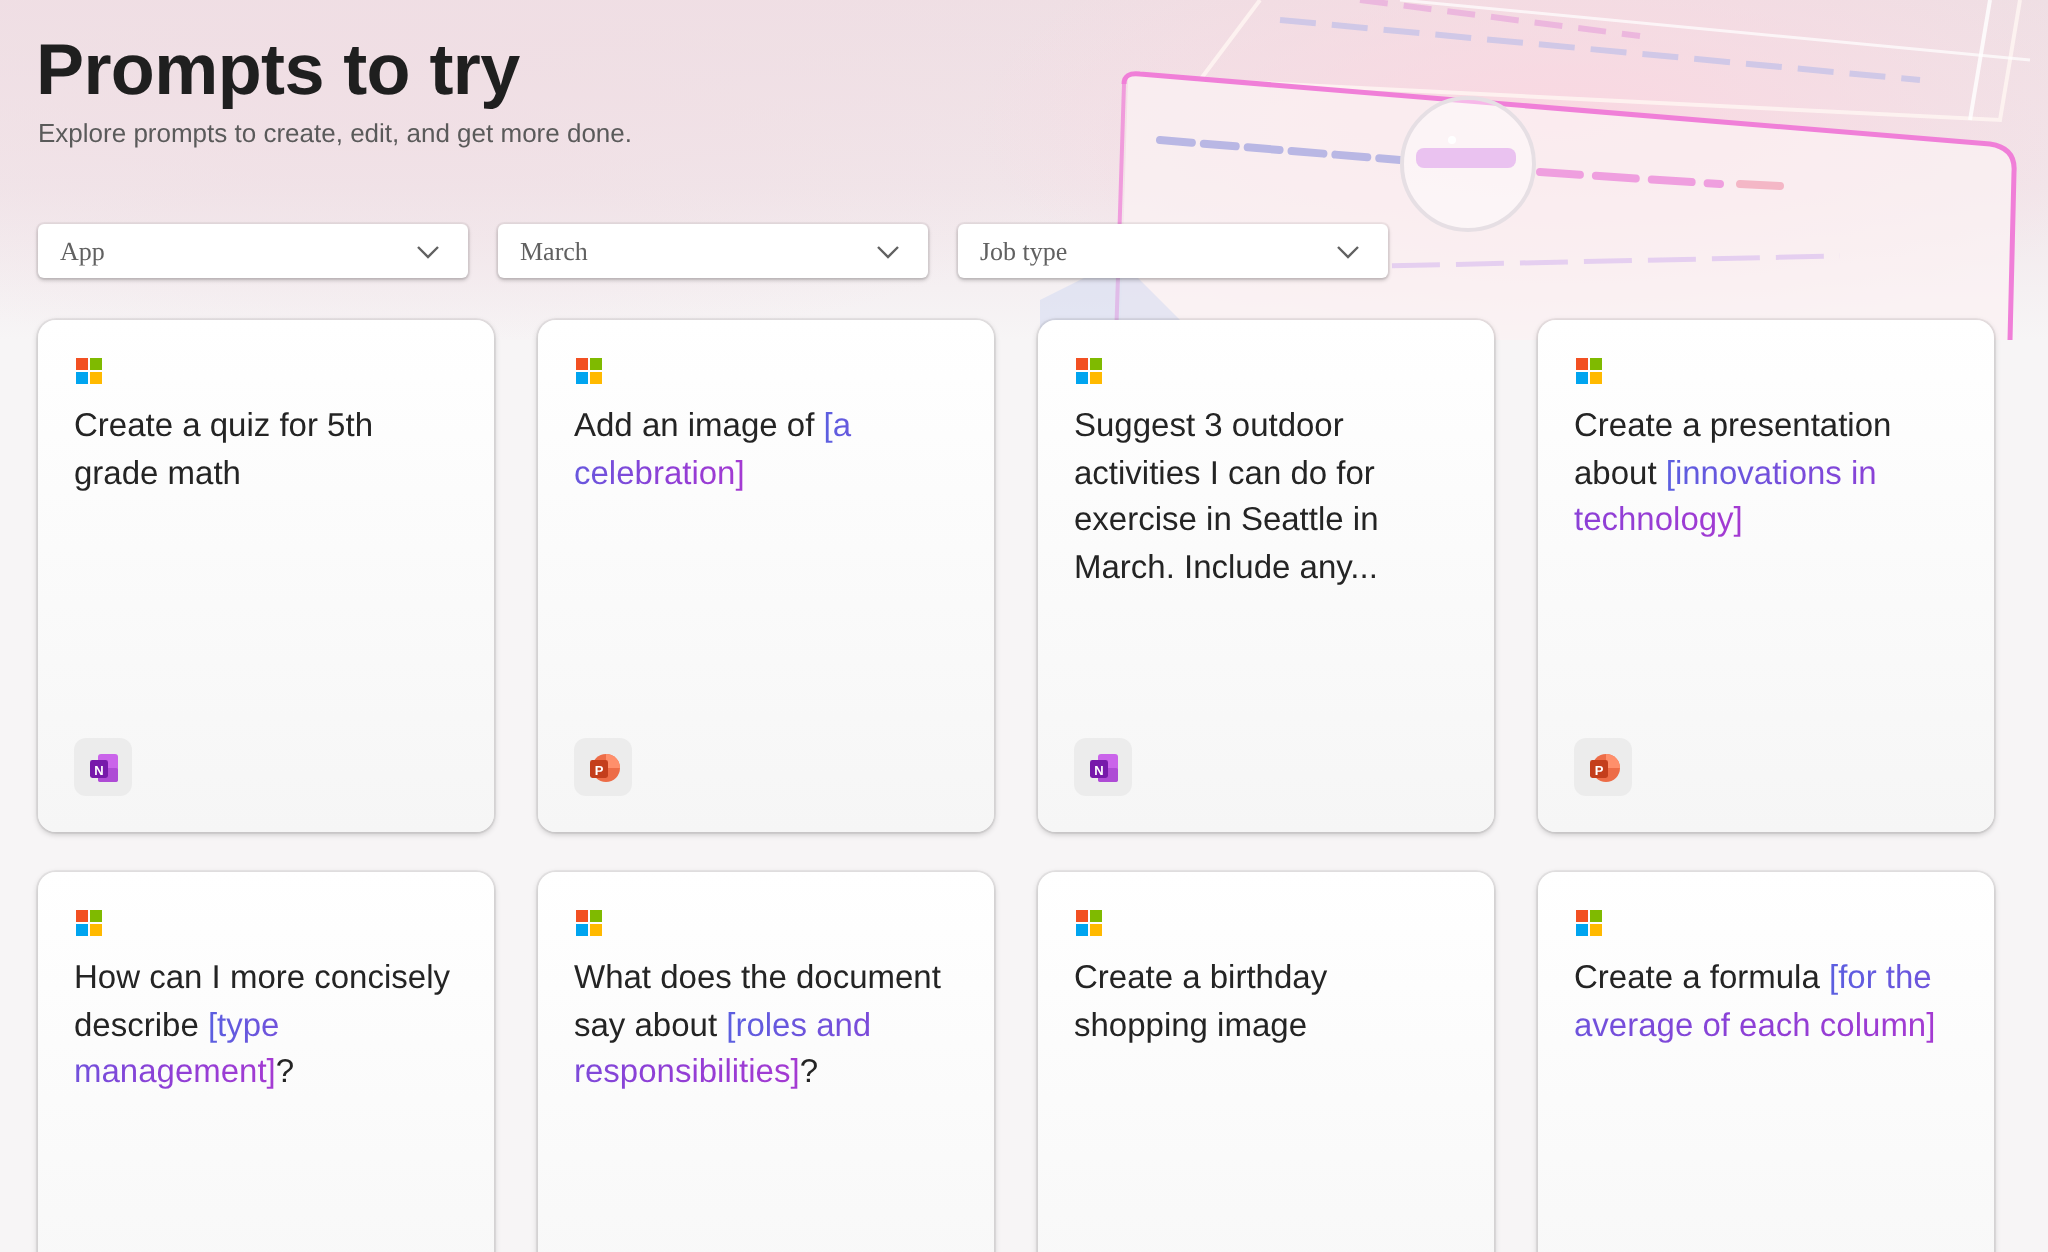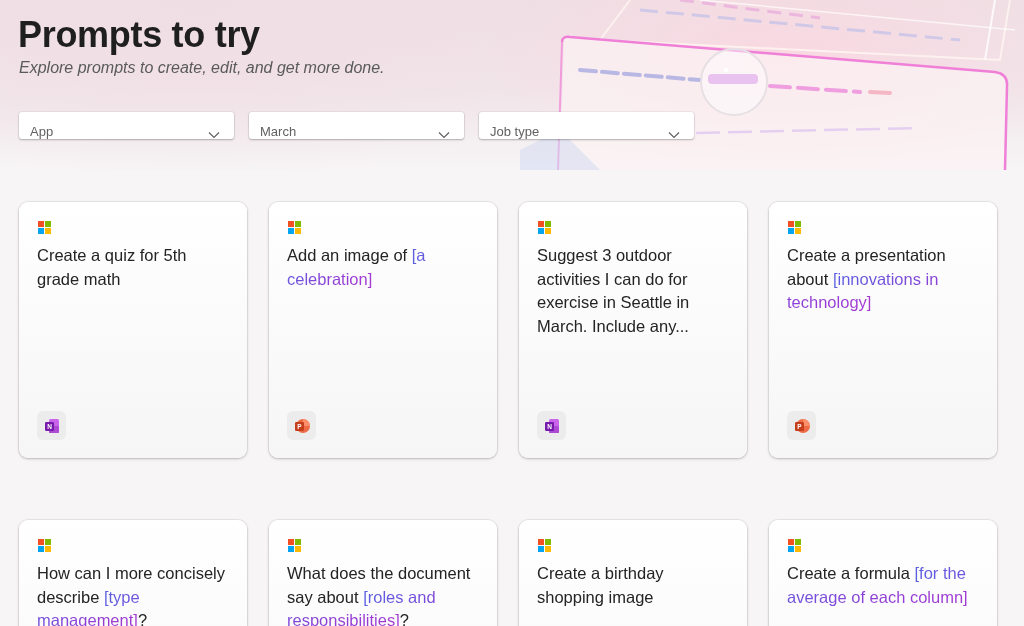--- a/index.html
+++ b/index.html
@@ -18,43 +18,43 @@
         linear-gradient(180deg, #efdfe4 0%, #f1e6ea 55%, #f7f5f6 100%);
       overflow: hidden;
     }
     .deco-svg { position: absolute; left: 0; top: 0; width: 1024px; height: 170px; }
     .page-title {
       position: absolute; left: 18px; top: 14px;
       font-size: 36px; font-weight: 700; color: #1f1f1f; letter-spacing: -0.3px;
     }
     .page-subtitle {
       position: absolute; left: 19px; top: 59px;
-      font-size: 16px; color: #5a5a5a; font-style: italic;
+      font-size: 13px; color: #5a5a5a;
     }
     .filters { position: absolute; left: 19px; top: 112px; display: flex; gap: 15px; }
     .dropdown {
       width: 215px; height: 27px; background: #fff;
       border-radius: 3px;
       box-shadow: 0 1px 2px rgba(0,0,0,0.25), 0 0 0 1px rgba(0,0,0,0.04);
-      display: flex; align-items: flex-end; justify-content: space-between;
-      padding: 0 14px 0 11px; cursor: pointer;
+      display: flex; align-items: center; justify-content: space-between;
+      padding: 0 14px 0 11px; cursor: pointer; font-family: Liberation Serif, serif;
     }
     .dropdown .dd-label { font-size: 13px; color: #616161; }
     .dropdown .chev { width: 12px; height: 8px; }
     .grid {
       position: absolute; left: 19px; top: 160px;
       display: grid; grid-template-columns: repeat(4, 228px);
       column-gap: 22px; row-gap: 20px;
     }
     .card {
       width: 228px; height: 256px;
       background: linear-gradient(180deg, #ffffff 0%, #f6f6f6 100%);
       border-radius: 9px;
       box-shadow: 0 1px 3px rgba(0,0,0,0.22), 0 0 0 1px rgba(0,0,0,0.05);
-      position: relative; cursor: pointer; margin-top: 42px;
+      position: relative; cursor: pointer;
     }
     .ms-logo {
       position: absolute; left: 19px; top: 19px; width: 13px; height: 13px;
       display: grid; grid-template-columns: 6px 6px; grid-template-rows: 6px 6px; gap: 1px;
     }
     .ms-logo span { display: block; }
     .ms-logo .r { background: #f25022; }
     .ms-logo .g { background: #7fba00; }
     .ms-logo .b { background: #00a4ef; }
     .ms-logo .y { background: #ffb900; }

